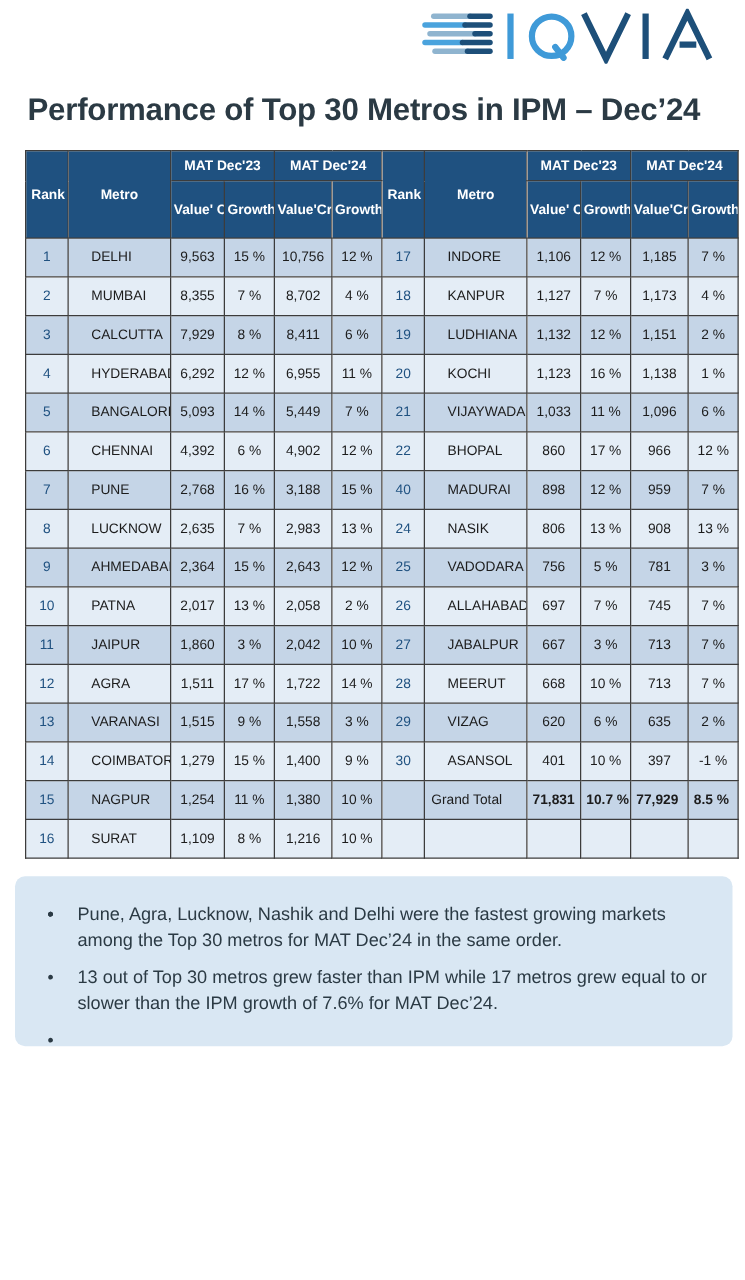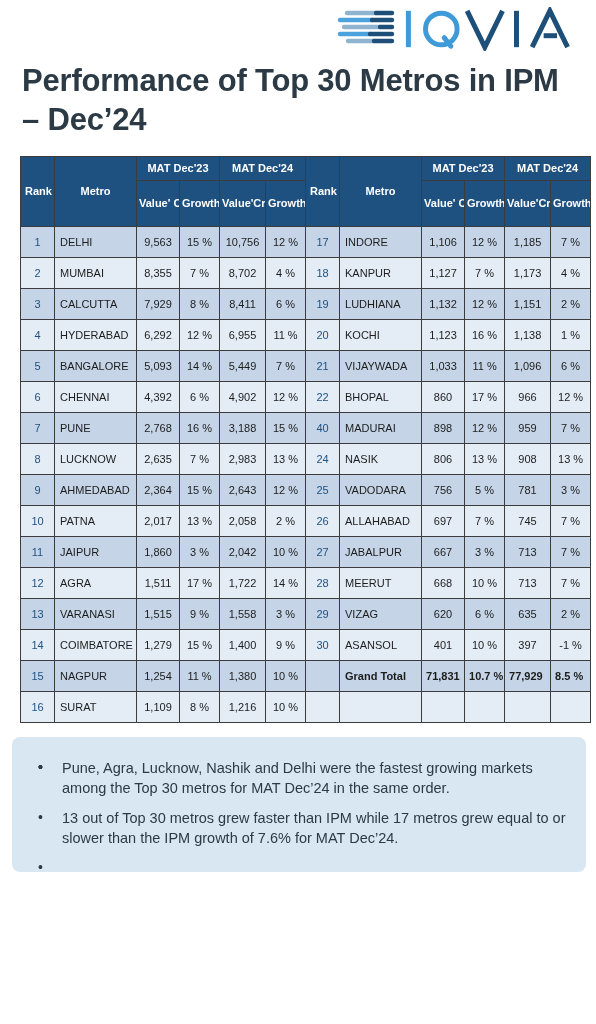--- a/index.html
+++ b/index.html
@@ -36,26 +36,27 @@
     height: 40px;
     display: block;
   }
   .logo-word {
     height: 44px;
     display: block;
   }
 
   
   .page-title {
-    font-size: 31px;
+    font-size: 25px;
     line-height: 1.25;
     font-weight: bold;
     color: #2b3a44;
     padding: 4px 20px 0 22px;
     letter-spacing: -0.2px;
+    margin-top: 11px;
   }
 
   
   .table-wrap {
     padding: 16px 18px 0 20px;
     box-sizing: border-box;
   }
   table.metros {
     border-collapse: collapse;
     table-layout: fixed;
@@ -98,30 +99,30 @@
   tbody tr.even td { background: #e4edf6; }
   tbody td.rank {
     text-align: center;
     color: #1f5180;
     font-size: 11px;
   }
   tbody td.metro {
     text-align: left;
     color: #1c1c1c;
     font-size: 11px;
-    padding-left: 5px;
+    padding-left: 18px;
   }
   tbody td.num {
     text-align: center;
     color: #1c1c1c;
     font-size: 11px;
   }
   tbody td.total-label {
     text-align: left;
-    font-weight: bold;
+    font-weight: normal;
     color: #1c1c1c;
     padding-left: 5px;
   }
   tbody td.total-num {
     text-align: left;
     font-weight: bold;
     color: #1c1c1c;
   }
   td.blank { background: #e4edf6; }
 

